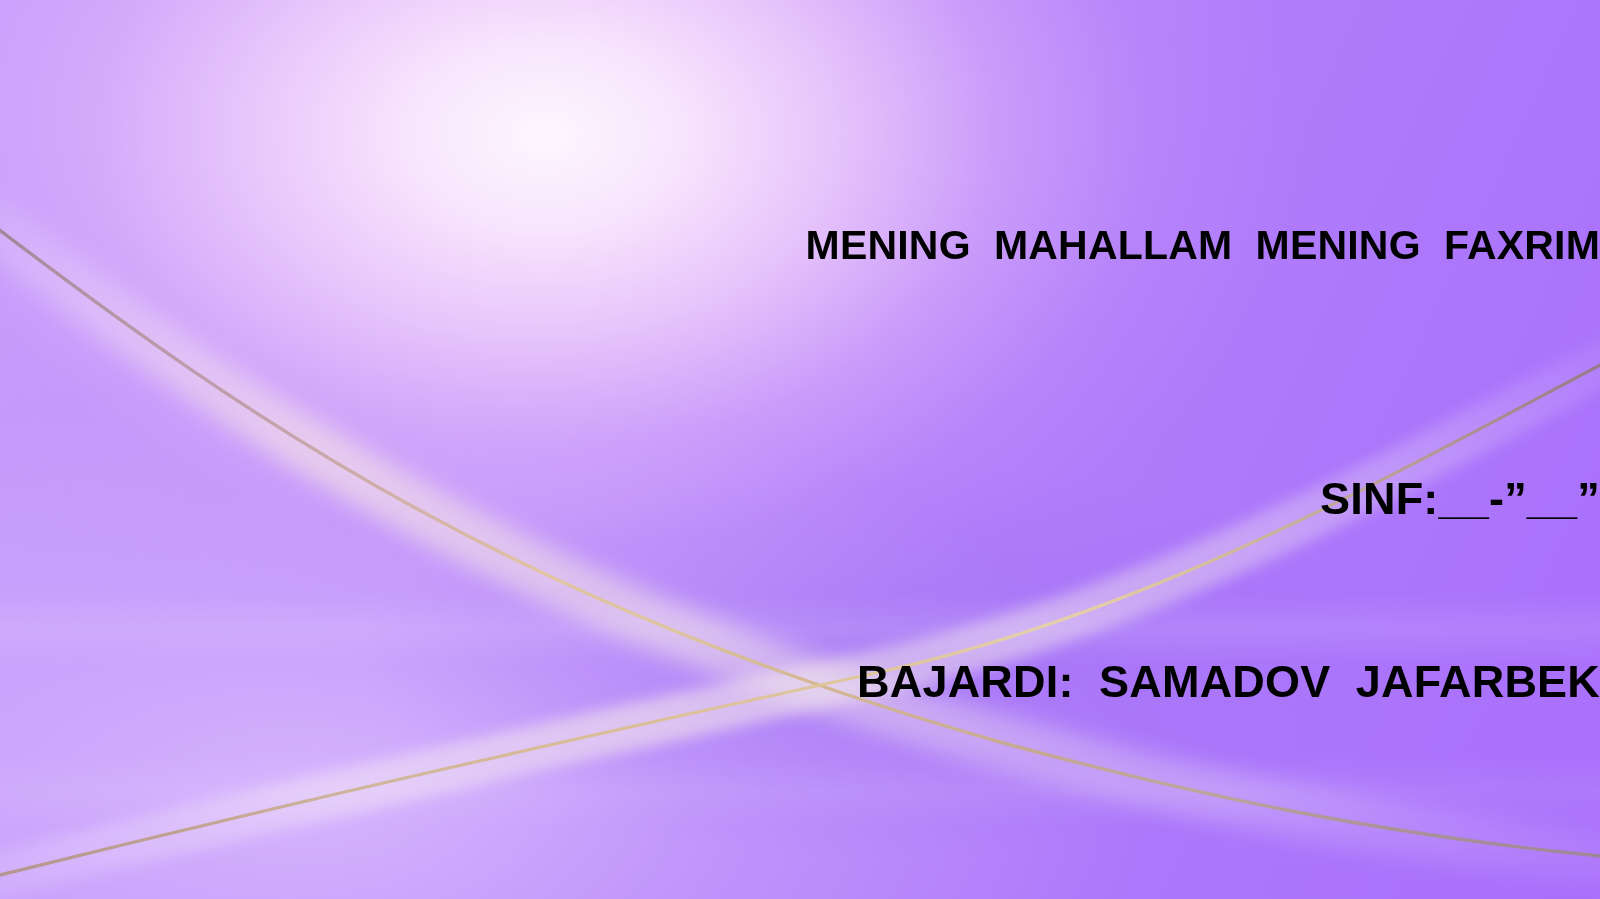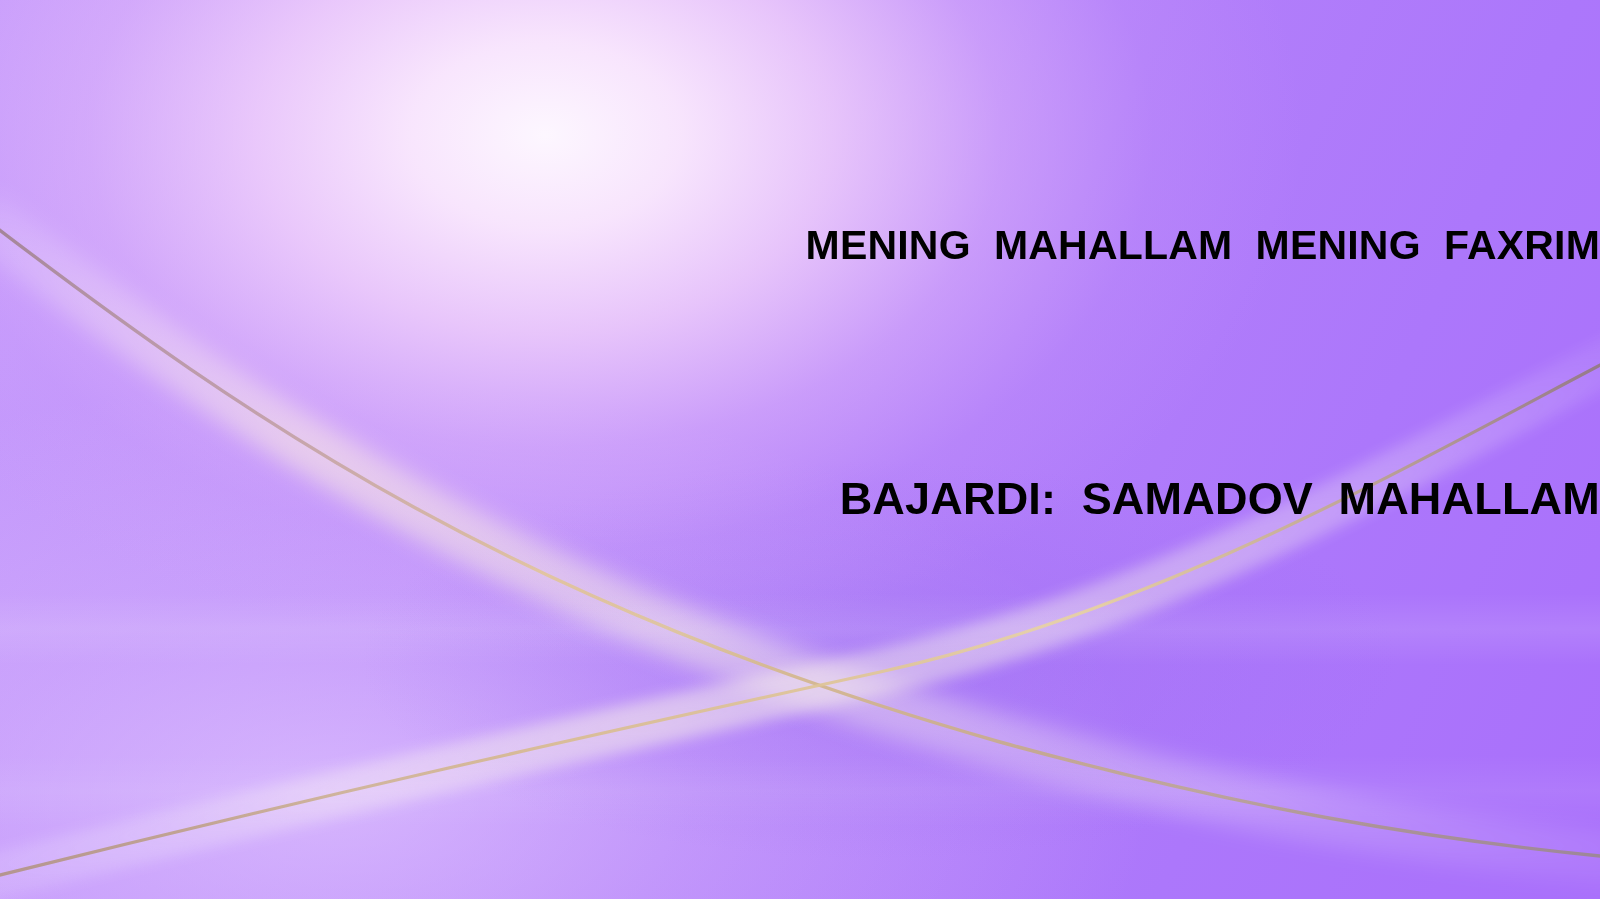--- a/index.html
+++ b/index.html
@@ -169,18 +169,19 @@
   </svg>
 
   <div class="bg-layer bg-glow"></div>
   <div class="bg-layer bg-bands"></div>
 
   <div class="text-stack">
 
     <div class="title-line">MENING  MAHALLAM  MENING  FAXRIM</div>
 
     <div class="sub-block">
-      <span class="sub-line">BAJARDI:  SAMADOV  MAHALLAM</span>
+      <span class="sub-line">SINF:__-”__”</span>
+      <span class="sub-line">BAJARDI:  SAMADOV  JAFARBEK</span>
       
     </div>
 
   </div>
 </div>
 
 </body></html>

